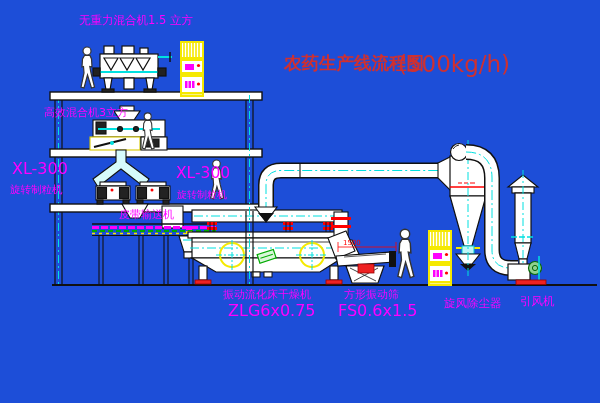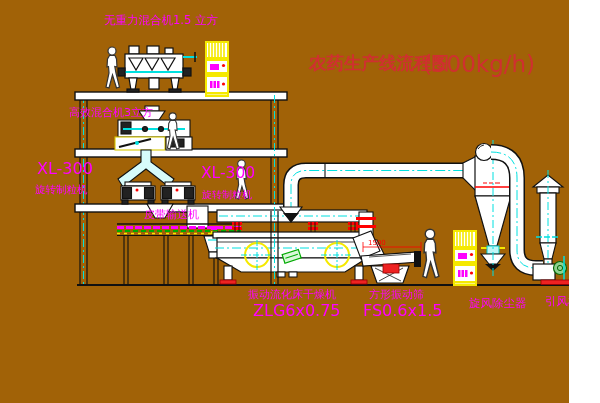--- a/index.html
+++ b/index.html
@@ -1,17 +1,17 @@
 <!DOCTYPE html>
 <html><head>
 <meta charset="utf-8">
 <style>
   html,body{margin:0;padding:0;background:#fff;}
-  #stage{position:relative;width:544px;height:403px;background:#a16207;overflow:hidden;
-         font-family:"DejaVu Sans",sans-serif;padding-left:25px;}
+  #stage{position:relative;width:600px;height:403px;background:#1d4ed8;overflow:hidden;
+         font-family:"DejaVu Sans",sans-serif;}
   svg{display:block;}
   text{font-family:"DejaVu Sans","Liberation Sans",sans-serif;}
   .lbl{fill:#ff00ff;}
   .mdl{fill:#ff00ff;}
   .ttl{fill:#cf3030;}
   .dim{fill:#ff0000;}
 </style>
 </head>
 <body>
 

